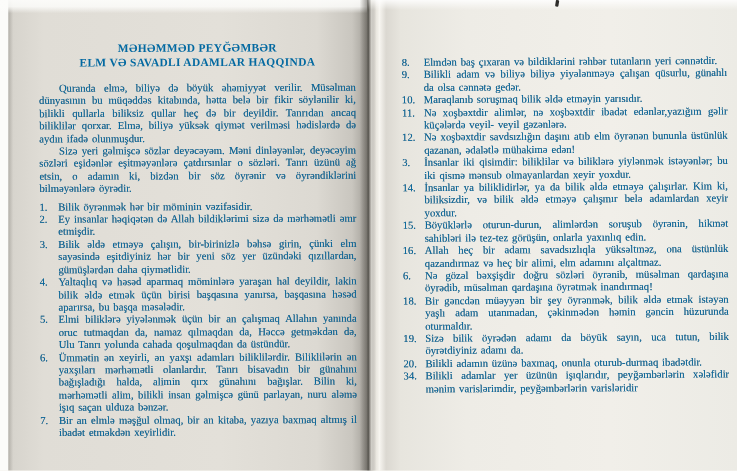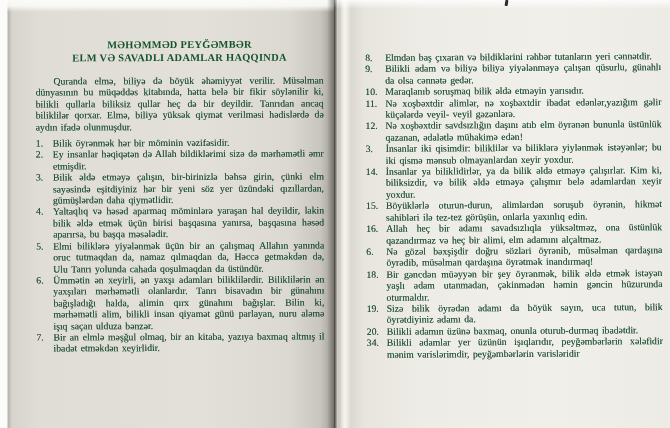--- a/index.html
+++ b/index.html
@@ -1,19 +1,19 @@
 <!DOCTYPE html>
 <html lang="az"><head>
 <meta charset="utf-8">
 <title>Document</title>
 <style>
   html,body{margin:0;padding:0;background:#f6f4ef;}
   .spread{
     position:relative;width:670px;height:428px;overflow:hidden;
-    font-family:"Liberation Serif", serif;color:#14532d;background:#f6f4ef;
+    font-family:"Liberation Serif", serif;color:#0369a1;background:#f6f4ef;
   }
   .page{position:absolute;top:0;height:428px;}
   .page-left{
     left:0;width:334px;
     background:
       linear-gradient(180deg, rgba(252,252,250,0.95) 0px, rgba(252,252,250,0.85) 6px, rgba(252,252,250,0) 12px),
       linear-gradient(90deg, #fbfbf9 0px, #fbfbf9 7px, #b6b3ac 8px, #d7d4cd 12px, #e0ddd6 40px, #e3e0d9 200px, #dcd9d2 288px, #c9c6bf 320px, #a19e97 334px);
   }
   .page-right{
     left:334px;width:336px;
@@ -55,20 +55,21 @@
   <div class="page page-right"></div>
   <div class="gutter"></div>
   <div class="artifact"></div>
 
   <div class="content content-left">
     <div class="doc-title">
       <div>MƏHƏMMƏD PEYĞƏMBƏR</div>
       <div>ELM VƏ SAVADLI ADAMLAR HAQQINDA</div>
     </div>
     <p class="para">Quranda elmə, biliyə də böyük əhəmiyyət verilir. Müsəlman dünyasının bu müqəddəs kitabında, hətta belə bir fikir söylənilir ki, bilikli qullarla biliksiz qullar heç də bir deyildir. Tanrıdan ancaq biliklilər qorxar. Elmə, biliyə yüksək qiymət verilməsi hədislərdə də aydın ifadə olunmuşdur.</p>
+    <p class="para">Sizə yeri gəlmişcə sözlər deyəcəyəm. Məni dinləyənlər, deyəcəyim sözləri eşidənlər eşitməyənlərə çatdırsınlar o sözləri. Tanrı üzünü ağ etsin, o adamın ki, bizdən bir söz öyrənir və öyrəndiklərini bilməyənlərə öyrədir.</p>
     <div class="items">
       <div class="item">
         <span class="num">1.</span>
         <span class="itext">Bilik öyrənmək hər bir möminin vəzifəsidir.</span>
       </div>
       <div class="item">
         <span class="num">2.</span>
         <span class="itext">Ey insanlar həqiqətən də Allah bildiklərimi sizə də mərhəmətli əmr etmişdir.</span>
       </div>
       <div class="item">
@@ -78,21 +79,21 @@
       <div class="item">
         <span class="num">4.</span>
         <span class="itext">Yaltaqlıq və həsəd aparmaq möminlərə yaraşan hal deyildir, lakin bilik əldə etmək üçün birisi başqasına yanırsa, başqasına həsəd aparırsa, bu başqa məsələdir.</span>
       </div>
       <div class="item">
         <span class="num">5.</span>
         <span class="itext">Elmi biliklərə yiyələnmək üçün bir an çalışmaq Allahın yanında oruc tutmaqdan da, namaz qılmaqdan da, Həccə getməkdən də, Ulu Tanrı yolunda cahada qoşulmaqdan da üstündür.</span>
       </div>
       <div class="item">
         <span class="num">6.</span>
-        <span class="itext">Ümmətin ən xeyirli, ən yaxşı adamları biliklilərdir. Biliklilərin ən yaxşıları mərhəmətli olanlardır. Tanrı bisavadın bir günahını bağışladığı halda, alimin qırx günahını bağışlar. Bilin ki, mərhəmətli alim, bilikli insan qiyamət günü parlayan, nuru aləmə işıq saçan ulduza bənzər.</span>
+        <span class="itext">Ümmətin ən xeyirli, ən yaxşı adamları biliklilərdir. Biliklilərin ən yaxşıları mərhəmətli olanlardır. Tanrı bisavadın bir günahını bağışladığı halda, alimin qırx günahını bağışlar. Bilin ki, mərhəmətli alim, bilikli insan gəlmişcə günü parlayan, nuru aləmə işıq saçan ulduza bənzər.</span>
       </div>
       <div class="item">
         <span class="num">7.</span>
         <span class="itext">Bir an elmlə məşğul olmaq, bir an kitaba, yazıya baxmaq altmış il ibadət etməkdən xeyirlidir.</span>
       </div>
     </div>
   </div>
 
   <div class="content content-right">
     <div class="items">

